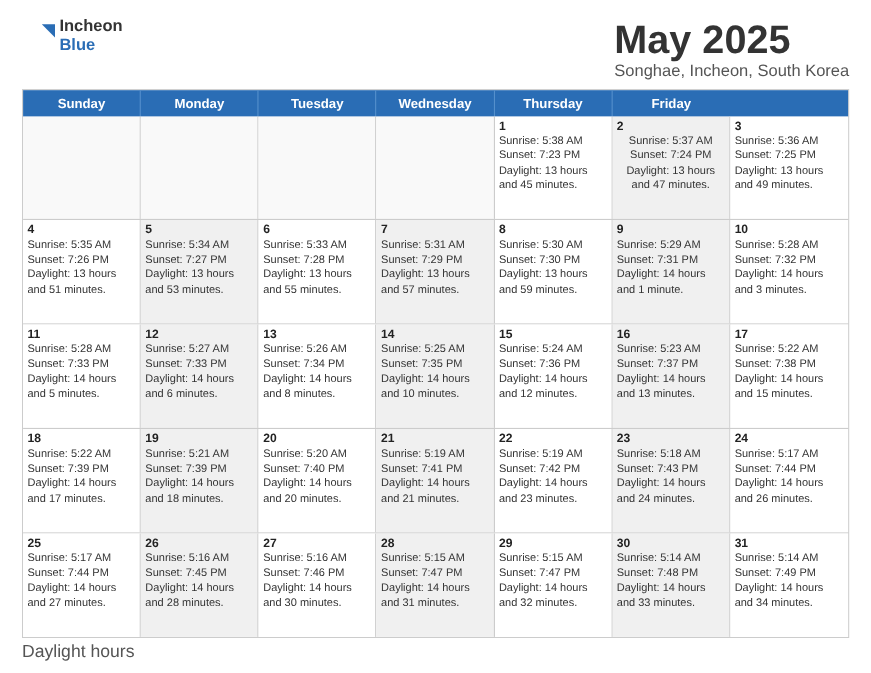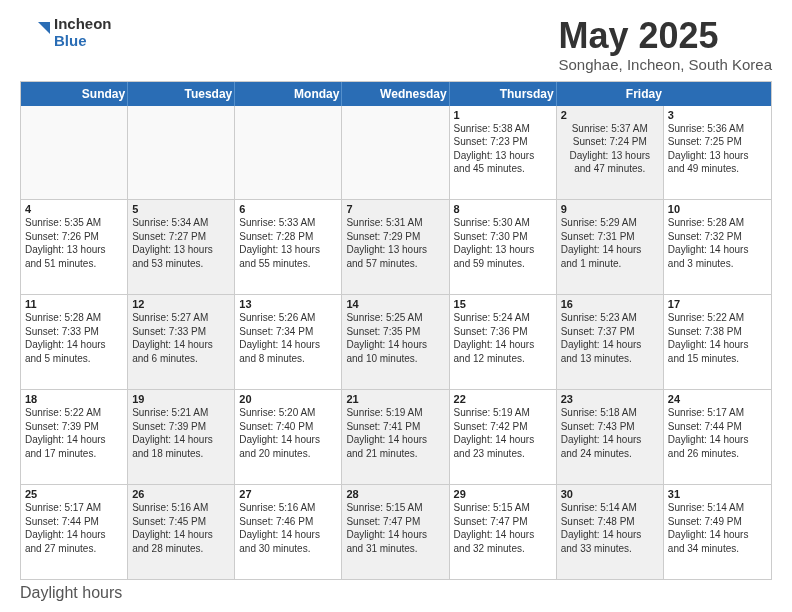--- a/index.html
+++ b/index.html
@@ -54,21 +54,21 @@
     }
     .cal-header {
       display: grid;
       grid-template-columns: repeat(7, 1fr);
       background: #2a6db5;
     }
     .cal-header-cell {
       color: #fff;
       font-size: 12px;
       font-weight: bold;
-      text-align: right;
+      text-align: center;
       padding: 5px 2px;
       border-right: 1px solid #5590cc;
     }
     .cal-header-cell:last-child { border-right: none; }
     .cal-body {
       flex: 1;
       display: flex;
       flex-direction: column;
     }
     .cal-row {
@@ -125,22 +125,22 @@
   </div>
     <div class="title-block">
       <div class="month-title">May 2025</div>
       <div class="subtitle">Songhae, Incheon, South Korea</div>
     </div>
   </div>
 
   <div class="calendar">
     <div class="cal-header">
     <div class="cal-header-cell">Sunday</div>
+        <div class="cal-header-cell">Monday</div>
         <div class="cal-header-cell">Tuesday</div>
-        <div class="cal-header-cell">Monday</div>
         <div class="cal-header-cell">Wednesday</div>
         <div class="cal-header-cell">Thursday</div>
         <div class="cal-header-cell">Friday</div>
       </div>
     <div class="cal-body">
     <div class="cal-row">
           <div class="cal-cell empty"></div>
           <div class="cal-cell empty"></div>
           <div class="cal-cell empty"></div>
           <div class="cal-cell empty"></div>

